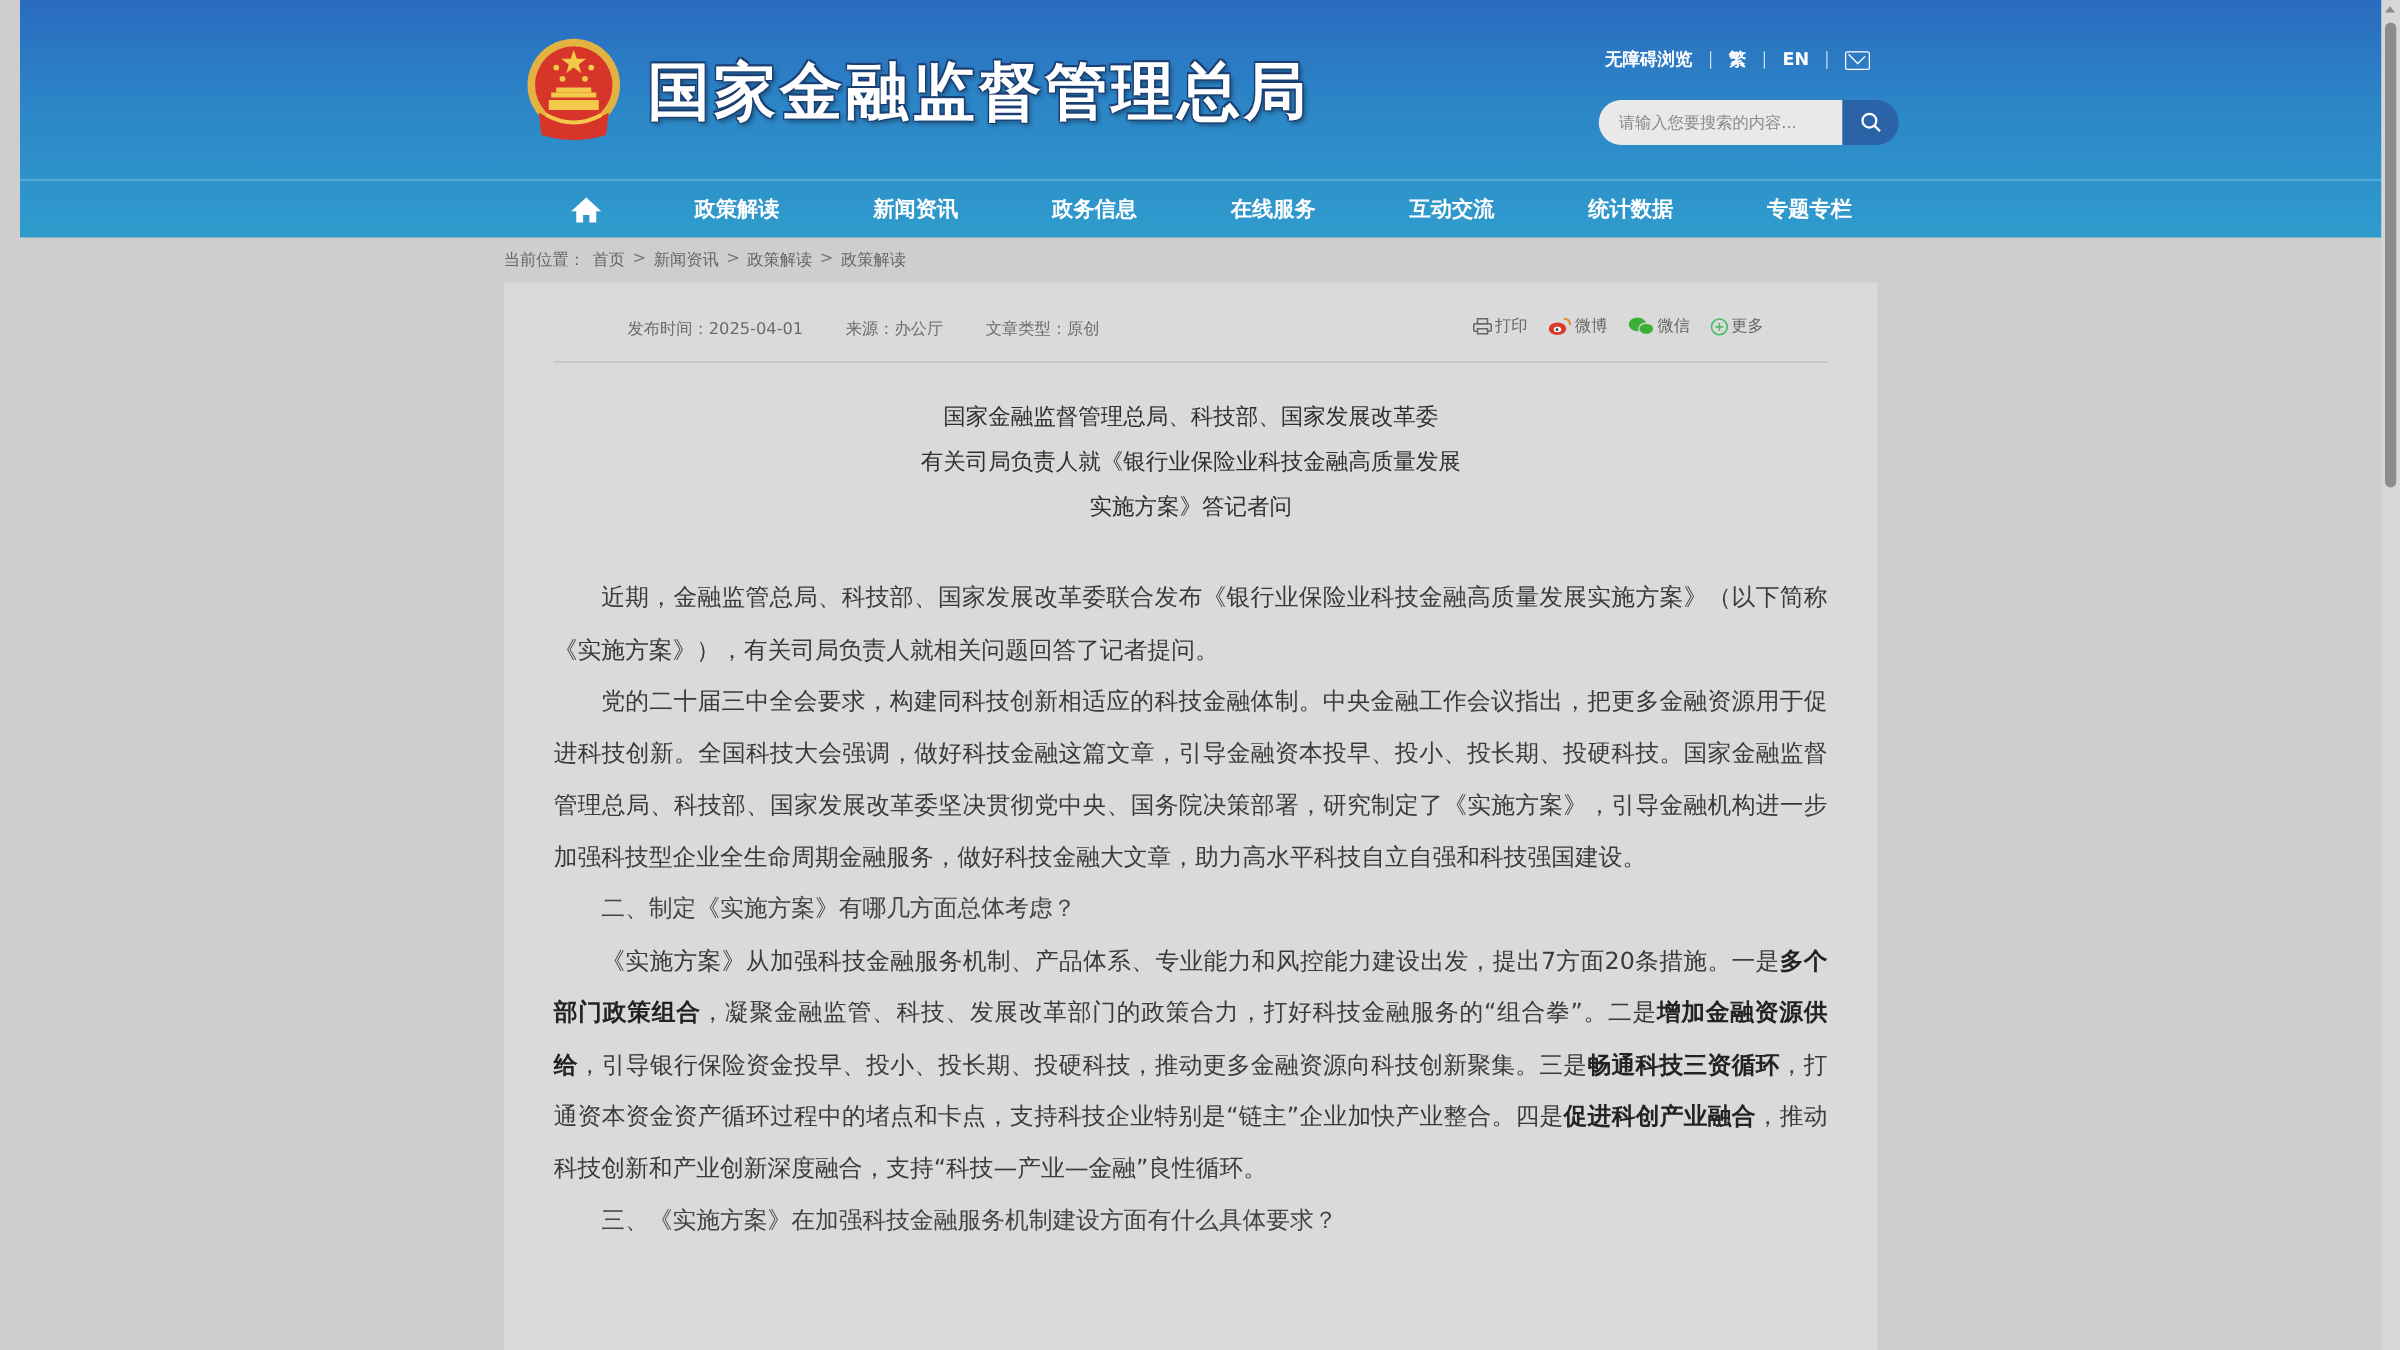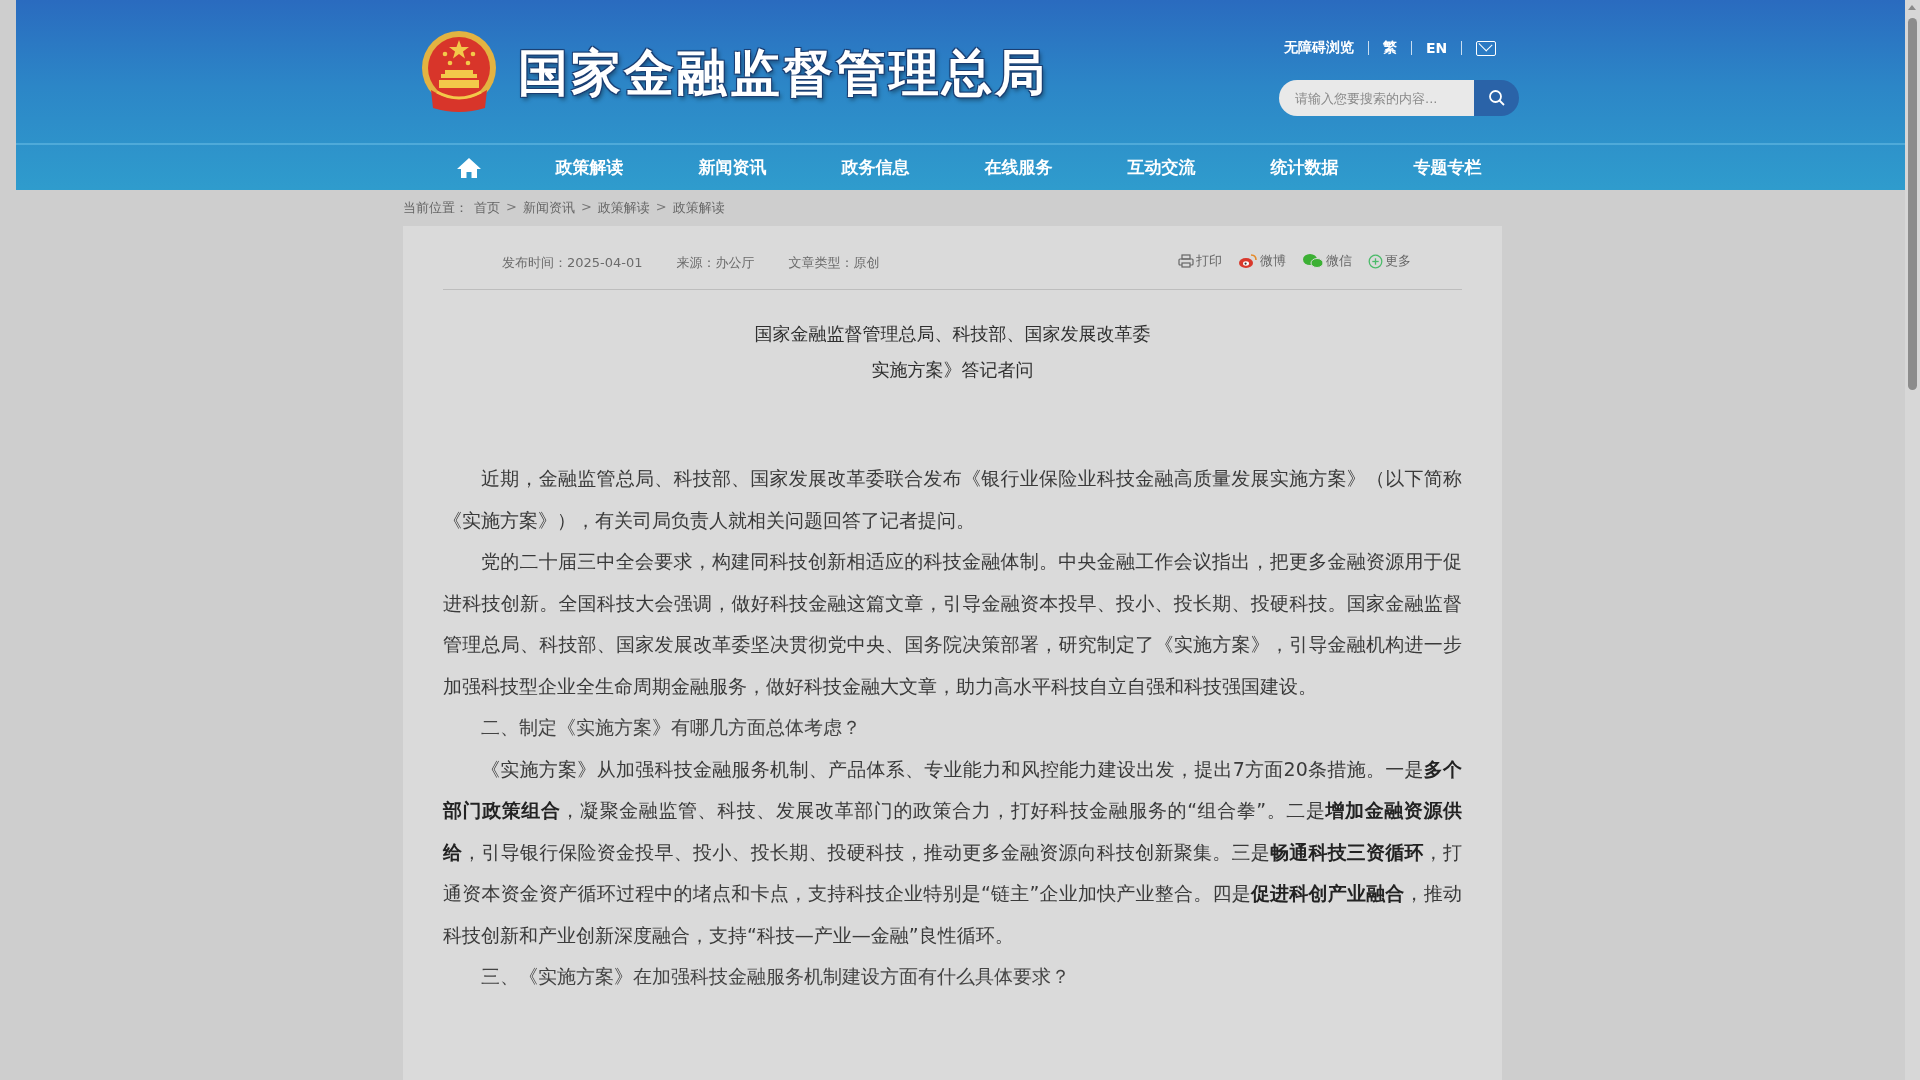--- a/index.html
+++ b/index.html
@@ -165,20 +165,21 @@
         <line x1="4.3" y1="7.5" x2="10.7" y2="7.5" stroke="#4cbb6a" stroke-width="1.3"></line>
       </svg>
       <span>更多</span>
     </span>
   </div>
 
   <div class="divider"></div>
 
   <div class="art-title">
     <div>国家金融监督管理总局、科技部、国家发展改革委</div>
+    <div>有关司局负责人就《银行业保险业科技金融高质量发展</div>
     <div>实施方案》答记者问</div>
   </div>
 
   <div class="body">
     <p>近期，金融监管总局、科技部、国家发展改革委联合发布《银行业保险业科技金融高质量发展实施方案》（以下简称《实施方案》），有关司局负责人就相关问题回答了记者提问。</p>
     <p>党的二十届三中全会要求，构建同科技创新相适应的科技金融体制。中央金融工作会议指出，把更多金融资源用于促进科技创新。全国科技大会强调，做好科技金融这篇文章，引导金融资本投早、投小、投长期、投硬科技。国家金融监督管理总局、科技部、国家发展改革委坚决贯彻党中央、国务院决策部署，研究制定了《实施方案》，引导金融机构进一步加强科技型企业全生命周期金融服务，做好科技金融大文章，助力高水平科技自立自强和科技强国建设。</p>
     <p class="q">二、制定《实施方案》有哪几方面总体考虑？</p>
     <p><span>《实施方案》从加强科技金融服务机制、产品体系、专业能力和风控能力建设出发，提出7方面20条措施。一是</span><b>多个部门政策组合</b><span>，凝聚金融监管、科技、发展改革部门的政策合力，打好科技金融服务的“组合拳”。二是</span><b>增加金融资源供给</b><span>，引导银行保险资金投早、投小、投长期、投硬科技，推动更多金融资源向科技创新聚集。三是</span><b>畅通科技三资循环</b><span>，打通资本资金资产循环过程中的堵点和卡点，支持科技企业特别是“链主”企业加快产业整合。四是</span><b>促进科创产业融合</b><span>，推动科技创新和产业创新深度融合，支持“科技—产业—金融”良性循环。</span></p>
     <p class="q">三、《实施方案》在加强科技金融服务机制建设方面有什么具体要求？</p>
   </div>

